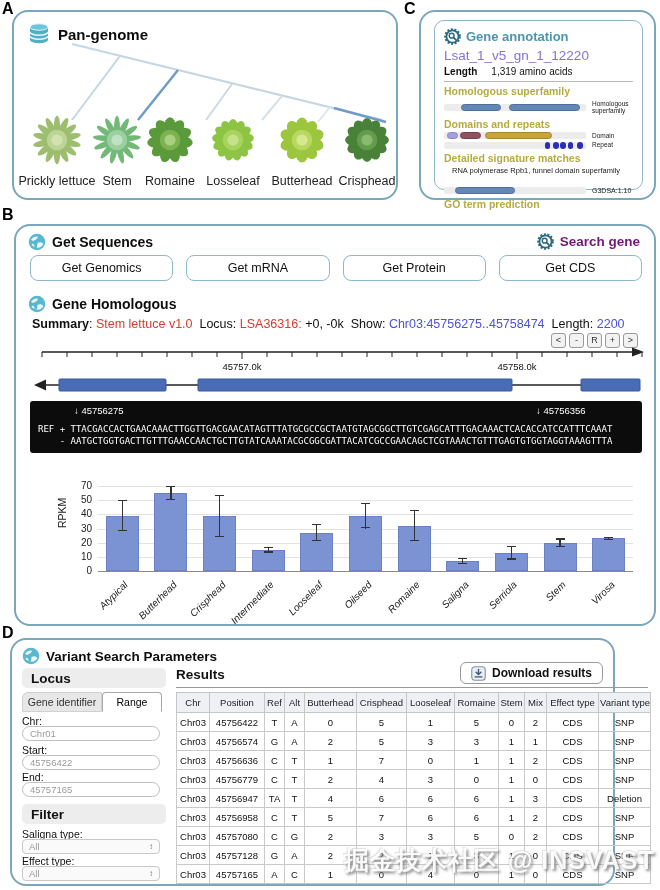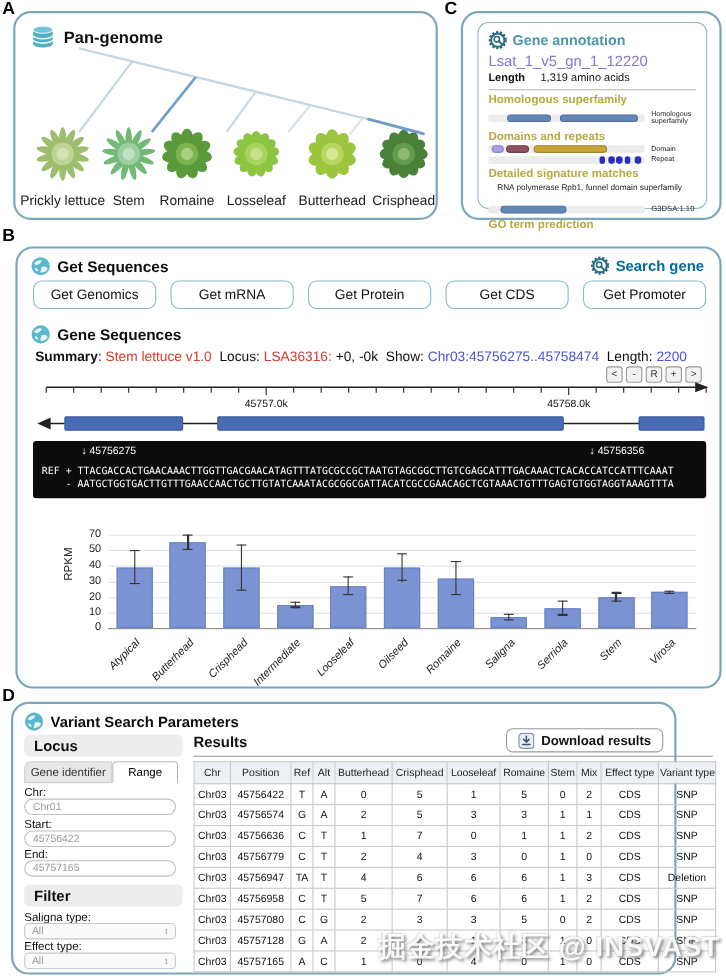--- a/index.html
+++ b/index.html
@@ -278,49 +278,48 @@
       <span class="icon">
           <svg width="18" height="18" viewBox="0 0 24 24">
             <circle cx="12" cy="12" r="11" fill="#59b7ce"></circle>
             <path d="M4 9 Q8 3.5 13.5 5 Q11.5 9.5 6.5 10.5 Z" fill="#eef8fa"></path>
             <path d="M13 13 Q18.5 11 20.5 15 Q17 20.5 11.5 19.5 Z" fill="#eef8fa"></path>
             <path d="M5.5 14 Q9 15 9 18.5 Q6 18 4.8 15.8 Z" fill="#eef8fa"></path>
           </svg>
         </span>
       <span>Get Sequences</span>
     </div>
-    <div class="hdr" style="right:14px;top:7px;left:auto;color:#0369a1;font-size:13.5px;">
+    <div class="hdr" style="right:14px;top:7px;left:auto;color:#701a75;font-size:13.5px;">
       <span class="icon">
           <svg width="17" height="17" viewBox="0 0 24 24">
             <circle cx="12" cy="12" r="9.5" fill="none" stroke="#2a6b80" stroke-width="4.5" stroke-dasharray="2.6 2.1"></circle>
             <circle cx="12" cy="12" r="8.6" fill="#fff" stroke="#2a6b80" stroke-width="2.6"></circle>
             <circle cx="10.8" cy="10.8" r="3.4" fill="none" stroke="#2a6b80" stroke-width="2"></circle>
             <line x1="13.3" y1="13.3" x2="16.8" y2="16.8" stroke="#2a6b80" stroke-width="2.6" stroke-linecap="round"></line>
           </svg>
         </span>
       <span>Search gene</span>
     </div>
     <div class="btnRow" id="seqButtons">
         <button class="seqBtn">Get Genomics</button>
         <button class="seqBtn">Get mRNA</button>
         <button class="seqBtn">Get Protein</button>
         <button class="seqBtn">Get CDS</button>
-        <button class="seqBtn">Get Promoter</button>
       </div>
 
     <div class="hdr" style="left:12px;top:69px;">
       <span class="icon">
           <svg width="18" height="18" viewBox="0 0 24 24">
             <circle cx="12" cy="12" r="11" fill="#59b7ce"></circle>
             <path d="M4 9 Q8 3.5 13.5 5 Q11.5 9.5 6.5 10.5 Z" fill="#eef8fa"></path>
             <path d="M13 13 Q18.5 11 20.5 15 Q17 20.5 11.5 19.5 Z" fill="#eef8fa"></path>
             <path d="M5.5 14 Q9 15 9 18.5 Q6 18 4.8 15.8 Z" fill="#eef8fa"></path>
           </svg>
         </span>
-      <span>Gene Sequences</span>
+      <span>Gene Homologous</span>
     </div>
     <div class="summary">
       <b>Summary</b><span>: </span><span class="red">Stem lettuce v1.0</span><span>&nbsp; </span><span>Locus</span><span>: </span><span class="red">LSA36316:</span><span> </span><span>+0, -0k</span><span>&nbsp; </span><span>Show:</span><span> </span><span class="blue">Chr03:45756275..45758474</span><span>&nbsp; </span><span>Length:</span><span> </span><span class="blue">2200</span>
     </div>
     <div class="nav" id="navBtns">
         <button>&lt;</button>
         <button>-</button>
         <button>R</button>
         <button>+</button>
         <button>&gt;</button>

